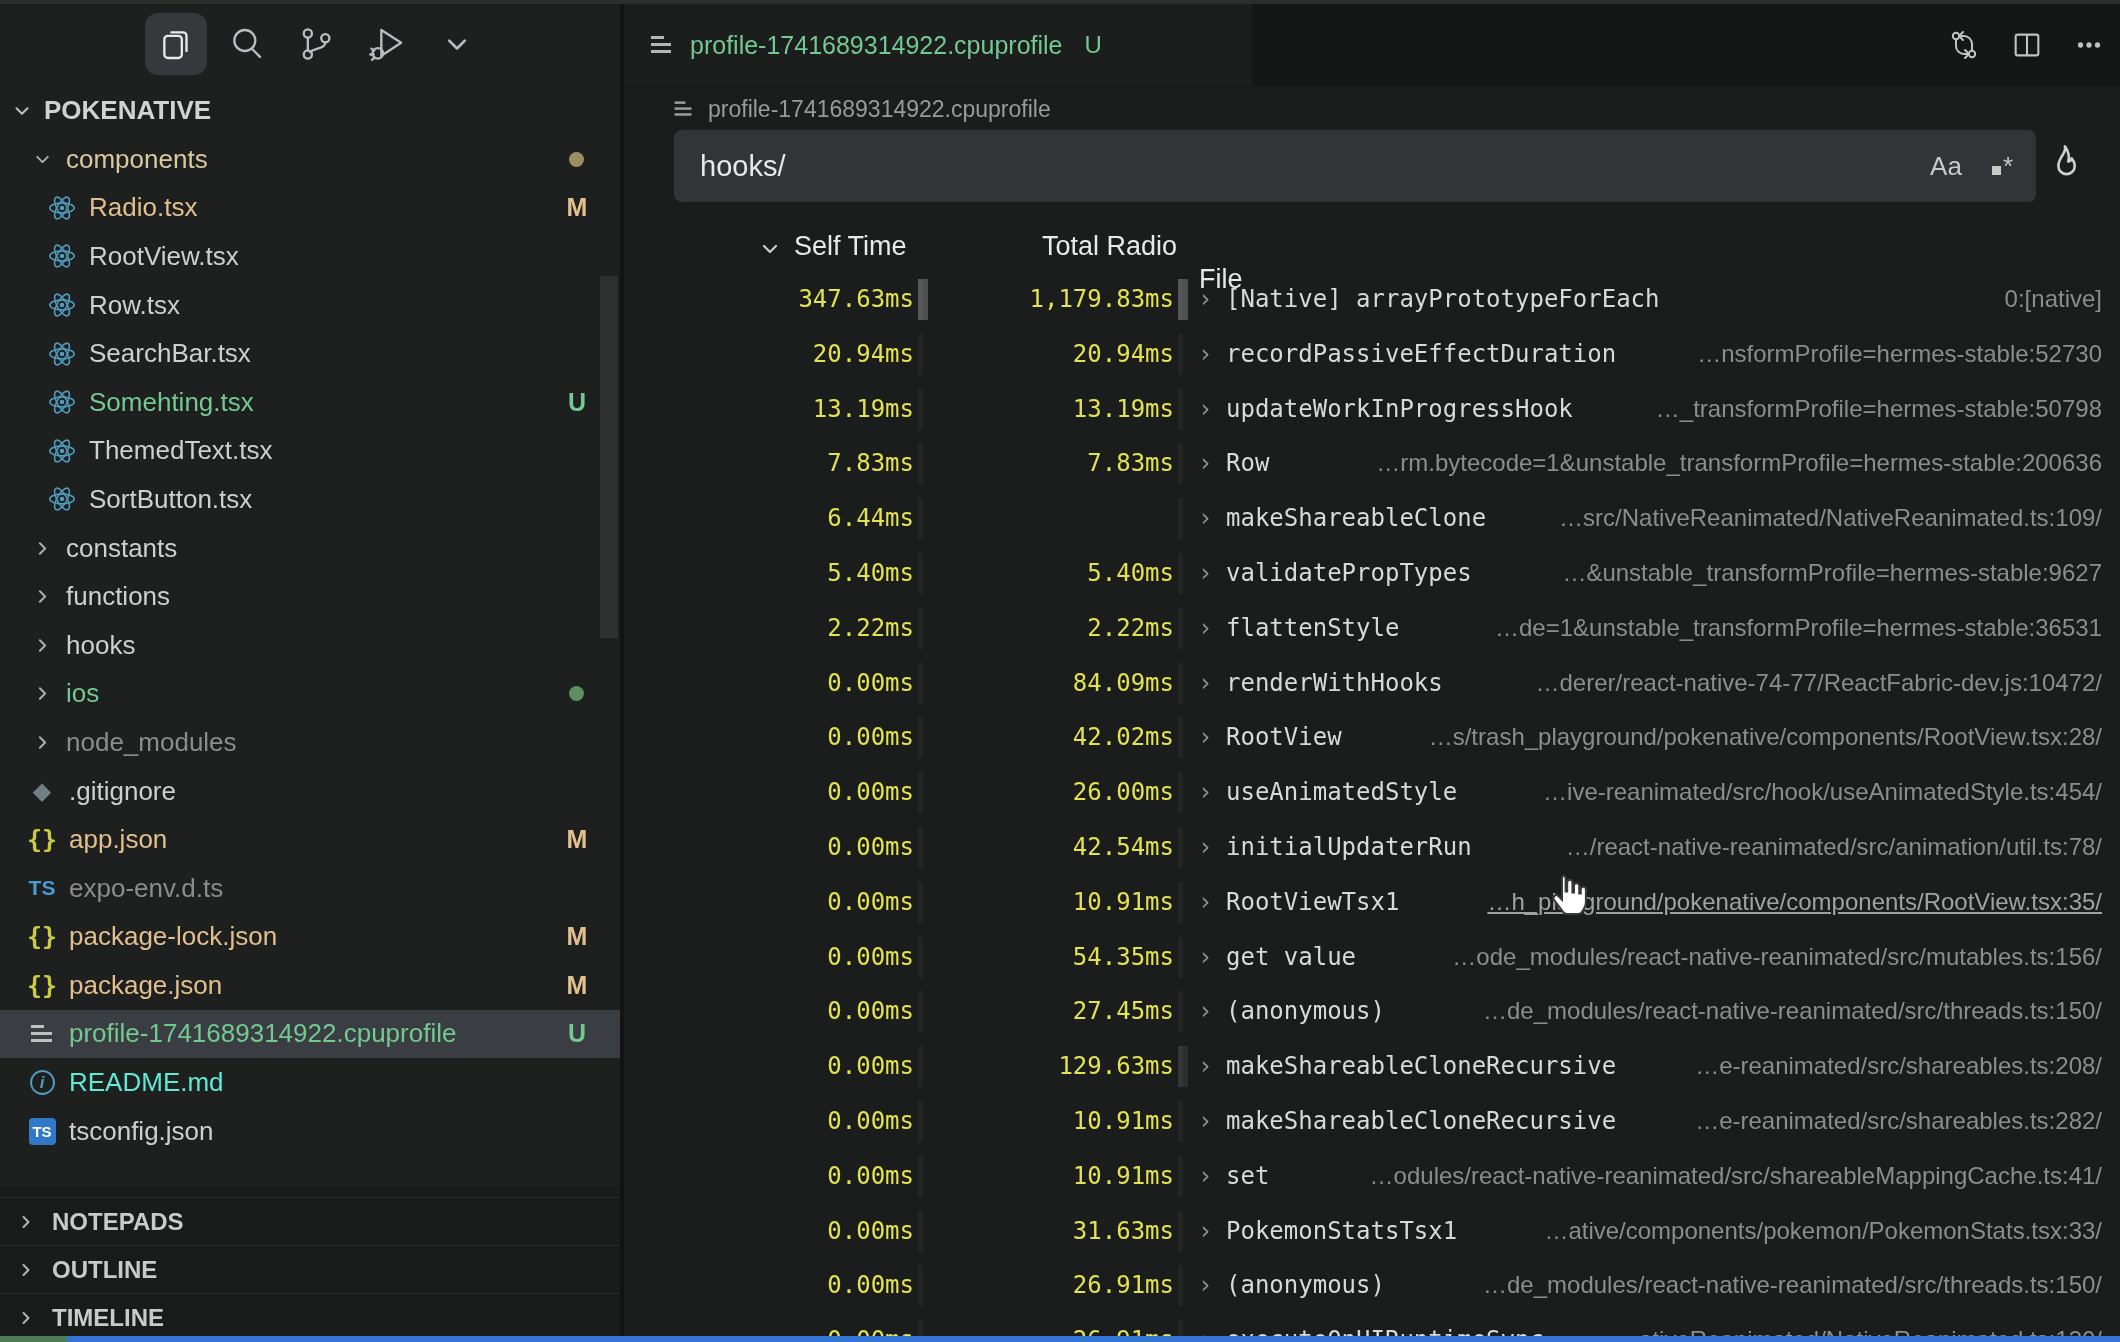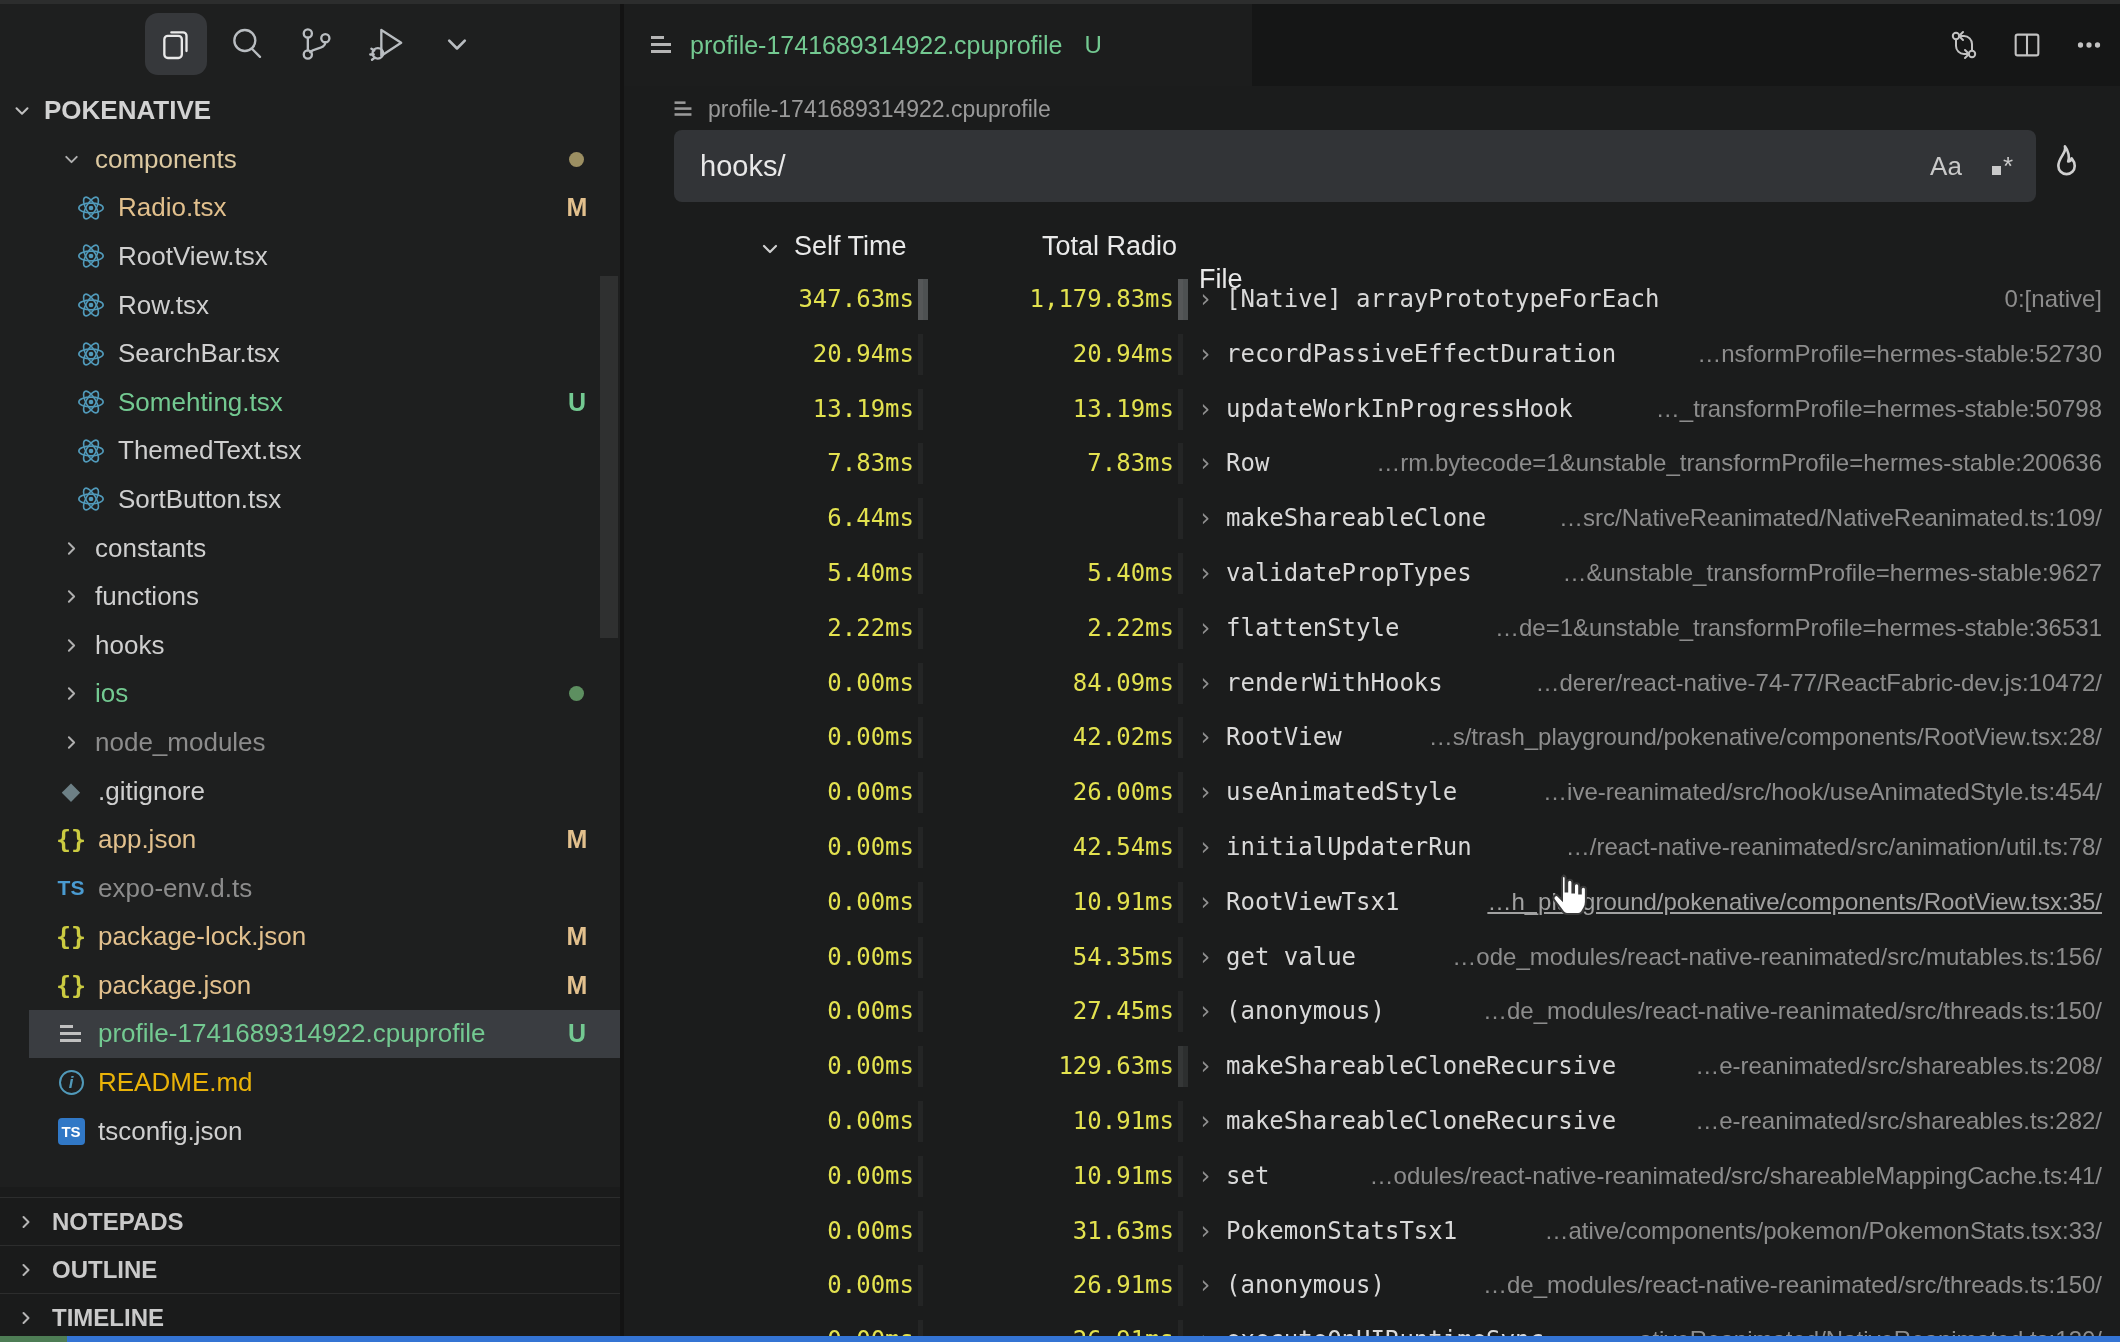--- a/index.html
+++ b/index.html
@@ -11,21 +11,21 @@
 
   
   #sidebar { position:absolute; left:0; top:4px; width:620px; height:1183px; background:#1e1f1f; }
   .activity-row { position:absolute; left:0; top:0; width:620px; height:82px; }
   .act-icon { position:absolute; top:9px; width:62px; height:62px; display:flex; align-items:center;
               justify-content:center; color:#b9bdc1; border-radius:13px; }
   .act-icon.active { background:#36383b; color:#e9e9e9; }
   .explorer-root { position:absolute; left:0; top:83px; width:620px; height:47px; display:flex;
                    align-items:center; padding-left:10px; color:#d2d2d2; font-weight:bold; font-size:26px; }
   .explorer-root .twist { margin-right:10px; color:#c0c0c0; }
-  #tree { position:absolute; left:0; top:131px; width:620px;padding-left:29px; }
+  #tree { position:absolute; left:0; top:131px; width:620px; }
   .trow { position:relative; height:48.6px; display:flex; align-items:center; font-size:26px; color:#cfcfcf; }
   .trow.selected { background:#3a3d41; }
   .twist { width:24px; height:24px; flex:0 0 24px; display:flex; align-items:center; justify-content:center; }
   .ficon { width:32px; flex:0 0 32px; display:flex; align-items:center; justify-content:center; margin-right:11px; }
   .tlabel { white-space:nowrap; }
   .tbadge { position:absolute; right:26px; width:34px; text-align:center; font-size:25px; font-weight:bold; }
   .tdot { position:absolute; right:36px; width:15px; height:15px; border-radius:50%; }
   .sb-scrollbar { position:absolute; left:600px; top:272px; width:18px; height:362px;
                   background:rgba(255,255,255,0.08); }
   .sections { position:absolute; left:0; top:1193px; width:620px; }
@@ -324,21 +324,21 @@
               </g>
             </svg>
           </span>
           <span class="tlabel" style="color: rgb(115, 201, 145);">profile-1741689314922.cpuprofile</span>
           <span class="tbadge" style="color: rgb(115, 201, 145);">U</span>
         </div>
         <div class="trow" style="padding-left: 26px;">
           <span class="ficon">
             <span style="color:#519aba;border:2px solid #519aba;border-radius:50%;width:25px;height:25px;display:flex;align-items:center;justify-content:center;font-size:17px;font-weight:bold;font-style:italic">i</span>
           </span>
-          <span class="tlabel" style="color: #eab308;">README.md</span>
+          <span class="tlabel" style="color: #5eead4;">README.md</span>
         </div>
         <div class="trow" style="padding-left: 26px;">
           <span class="ficon">
             <span style="background:#3178c6;color:#fff;font-weight:bold;font-size:15px;width:27px;height:27px;border-radius:4px;display:flex;align-items:center;justify-content:center">TS</span>
           </span>
           <span class="tlabel" style="color: rgb(207, 207, 207);">tsconfig.json</span>
         </div>
       </div>
 
     <div class="sb-scrollbar"></div>

